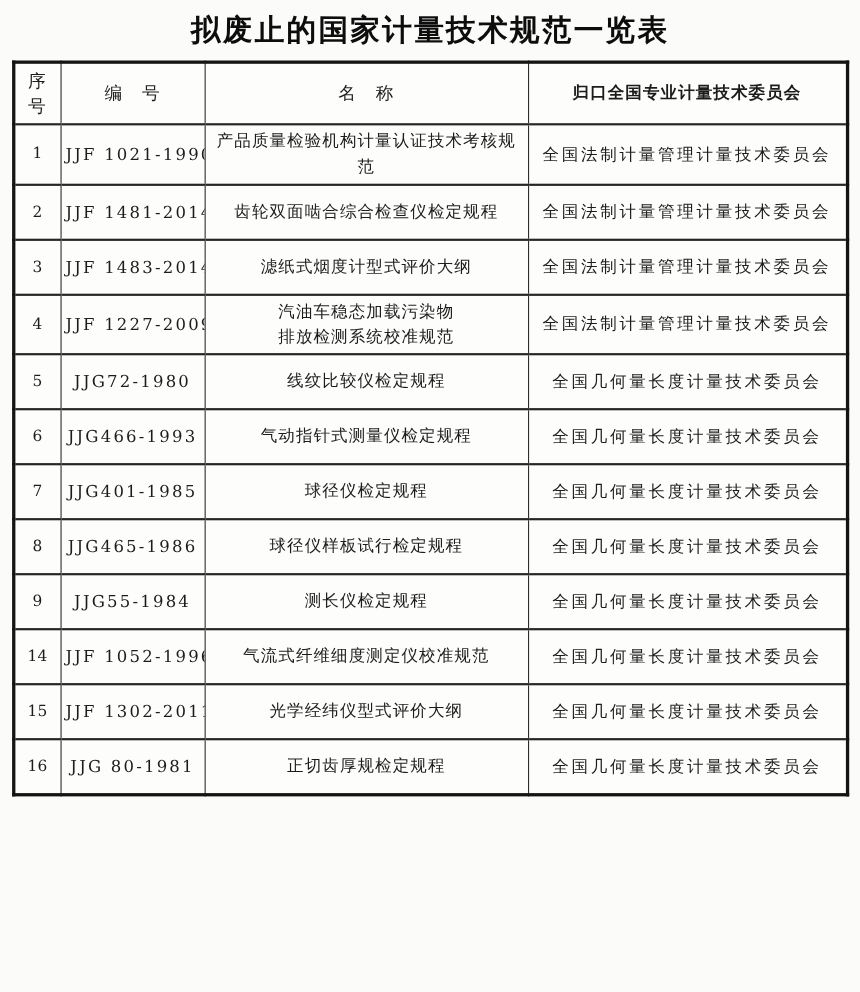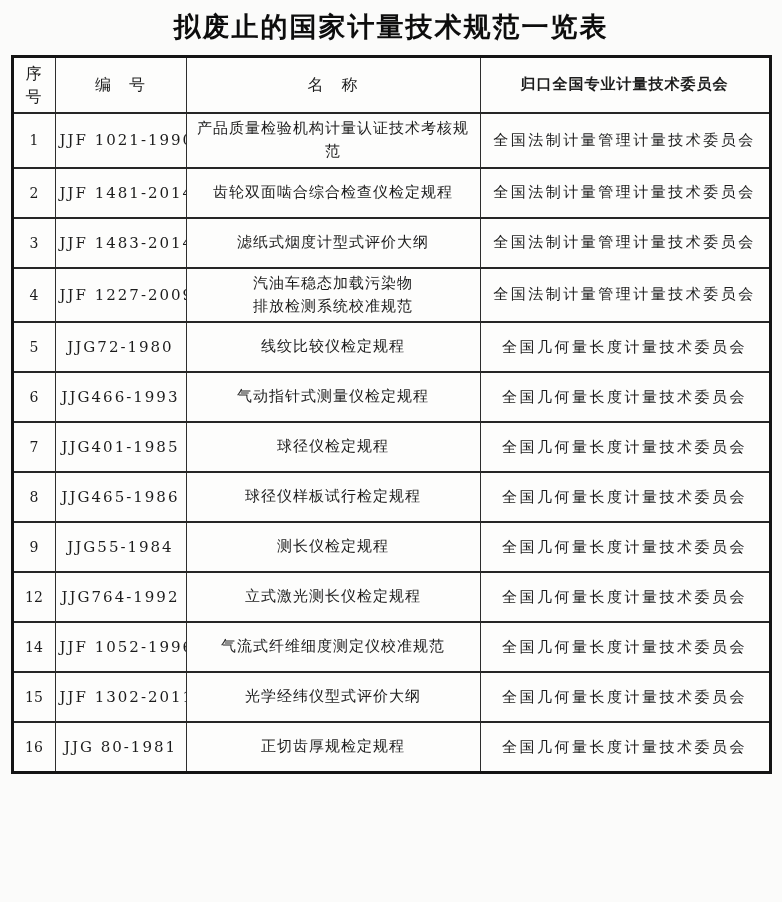--- a/index.html
+++ b/index.html
@@ -165,26 +165,20 @@
 
   <tr>
     <td class="col-no">9</td>
     <td class="col-code">JJG55-1984</td>
     <td class="col-name">测长仪检定规程</td>
     <td class="col-committee">全国几何量长度计量技术委员会</td>
   </tr>
 
 
 
-  <tr>
-    <td class="col-no">12</td>
-    <td class="col-code">JJG764-1992</td>
-    <td class="col-name">立式激光测长仪检定规程</td>
-    <td class="col-committee">全国几何量长度计量技术委员会</td>
-  </tr>
 
 
   <tr>
     <td class="col-no">14</td>
     <td class="col-code">JJF 1052-1996</td>
     <td class="col-name">气流式纤维细度测定仪校准规范</td>
     <td class="col-committee">全国几何量长度计量技术委员会</td>
   </tr>
 
   <tr>

